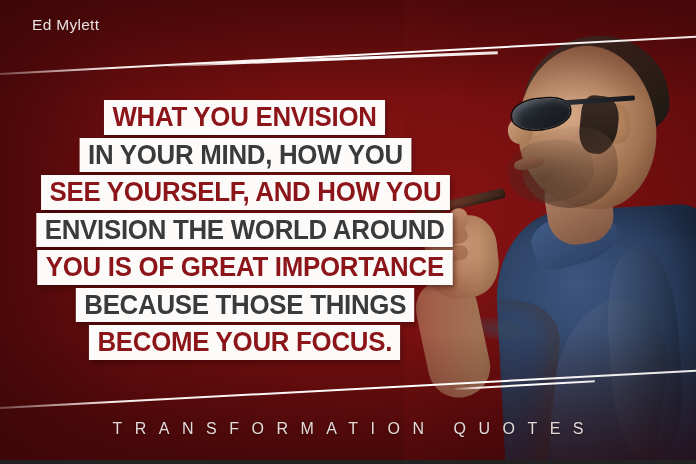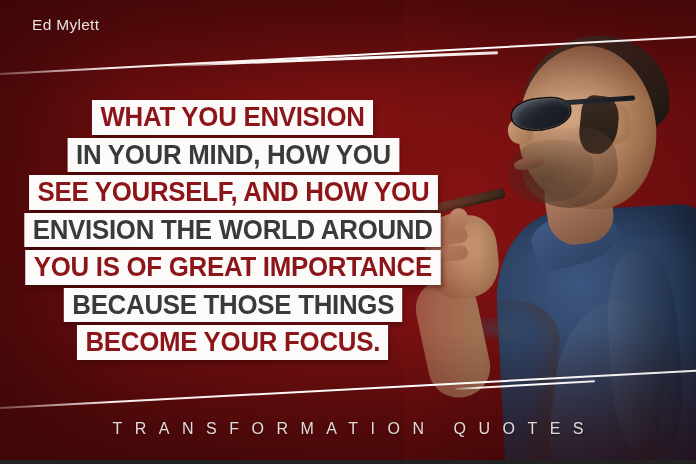--- a/index.html
+++ b/index.html
@@ -257,21 +257,21 @@
     font-size: 15.5px;
     letter-spacing: 0.3px;
     color: #e9e2e2;
     font-weight: 400;
     z-index: 6;
   }
 
   
   .quote {
     position: absolute;
-    left: 0;
+    left: 12px;
     top: 100px;
     width: 466px;
     z-index: 5;
     display: flex;
     flex-direction: column;
     align-items: center;
     gap: 3px;
   }
   .qline {
     display: inline-block;

